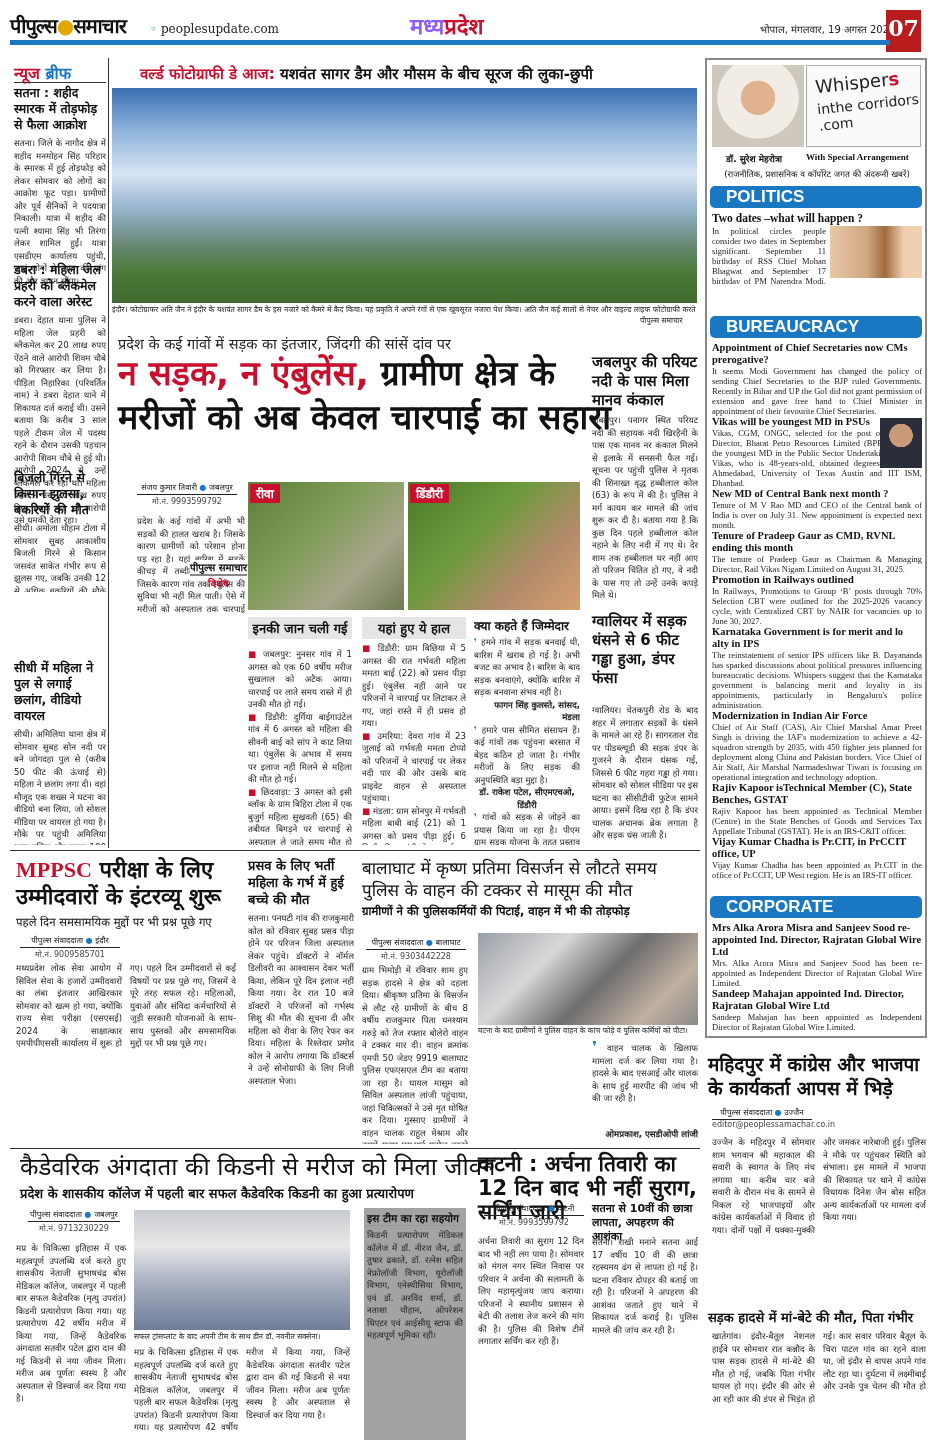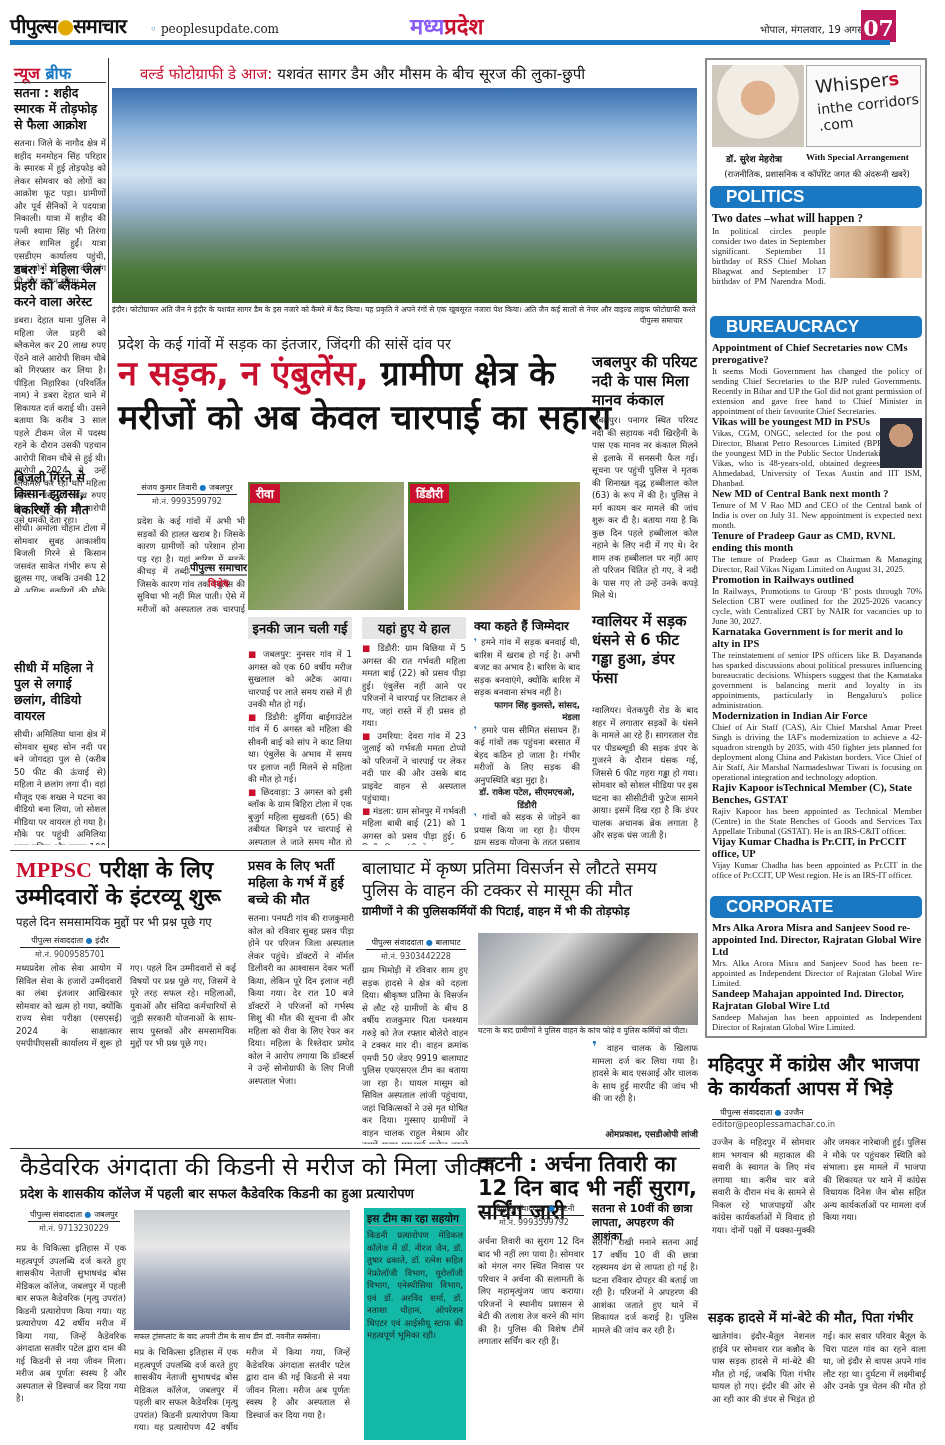--- a/index.html
+++ b/index.html
@@ -6,33 +6,33 @@
 body{width:945px;height:1445px;background:#fff;font-family:"DejaVu Sans",sans-serif;color:#111;position:relative;overflow:hidden}
 .abs{position:absolute}
 .masthead{left:0;top:0;width:945px;height:45px}
 .logo{left:10px;top:12px;font-size:20px;font-weight:bold;color:#111;letter-spacing:-1px}
 .logo .dot{color:#e0a800}
 .site{left:150px;top:22px;font-size:12px;color:#222;font-family:"DejaVu Serif",serif}
 .site::before{content:"◦ ";color:#1a78c2}
 .section{left:410px;top:10px;font-size:22px;font-weight:bold}
 .section .s1{color:#8b5cf6}.section .s2{color:#c8102e}
 .dateline{left:760px;top:22px;font-size:10px;color:#222}
-.pagenum{left:861px;top:10px;width:35px;height:32px;background:#be185d;color:#fff;font-size:22px;font-weight:bold;text-align:center;line-height:36px;font-family:"DejaVu Serif",serif}
+.pagenum{left:886px;top:10px;width:35px;height:42px;background:#b91c1c;color:#fff;font-size:22px;font-weight:bold;text-align:center;line-height:36px;font-family:"DejaVu Serif",serif}
 .blueband{left:10px;top:40px;width:880px;height:5px;background:#1a78c2}
 .vrule{width:1px;background:#333}
 .brief-title{left:14px;top:62px;font-size:16px;font-weight:bold;color:#c8102e}
 .brief-title .b2{color:#1a78c2}
 .lhead{font-size:12.5px;font-weight:bold;line-height:16px;color:#111}
 .ltext{font-size:8.6px;line-height:12.5px;text-align:justify;color:#222}
 .photo{background:linear-gradient(180deg,#3a6fb2 0%,#8fb4dc 20%,#d6e4f2 40%,#9ab7d2 55%,#6a8a7a 72%,#4d7a3a 85%,#3e6a2d 100%)}
 .photo2{background:linear-gradient(135deg,#5c7d3a,#7f9d56 40%,#a7a58a 70%,#6d7b52)}
 .photo3{background:linear-gradient(135deg,#4a7a2a,#6d9a3d 40%,#b28a6a 70%,#d7a070)}
 .photo4{background:linear-gradient(135deg,#9aa0a8,#d8d8d8 30%,#6e6e6e 55%,#c0b0a0 80%,#8b8b8b)}
 .photo5{background:linear-gradient(180deg,#c8ccd0,#e8e8e8 30%,#a8b0c0 60%,#6f7d9a)}
-.wp-head{left:140px;top:63px;font-size:15px;font-weight:normal;color:#111;white-space:nowrap}
+.wp-head{left:140px;top:63px;font-size:15px;font-weight:bold;color:#111;white-space:nowrap}
 .wp-head .red{color:#c8102e}
 .caption{font-size:7.5px;color:#222;line-height:10px}
 .big-head{font-size:34px;font-weight:bold;line-height:42px;color:#111}
 .big-head .red{color:#c8102e}
 .pre-head{font-size:14.5px;color:#222}
 .byline{font-size:8px;color:#111;border-bottom:1px solid #222;padding-bottom:2px;text-align:center}
 .byline .dot{color:#1a78c2}
 .mob{font-size:8px;color:#444;text-align:center}
 .tag{background:#c8102e;color:#fff;font-size:12px;font-weight:bold;padding:1px 6px}
 .boxhead{background:#e5e5e5;text-align:center;font-size:13px;font-weight:bold;padding:2px 0}
@@ -226,21 +226,21 @@
 <div class="abs" style="left:20px;top:1152px;font-size:24px;line-height:30px;white-space:nowrap">कैडेवरिक अंगदाता की किडनी से मरीज को मिला जीवन</div>
 <div class="abs" style="left:20px;top:1184px;font-size:13px;font-weight:bold;white-space:nowrap">प्रदेश के शासकीय कॉलेज में पहली बार सफल कैडेवरिक किडनी का हुआ प्रत्यारोपण</div>
 <div class="abs" style="left:28px;top:1208px;width:92px">
   <div class="byline"><span>पीपुल्स संवाददाता</span> <span class="dot">●</span> <span>जबलपुर</span></div>
   <div class="mob">मो.नं. 9713230229</div>
 </div>
 <div class="abs ltext" style="left:16px;top:1242px;width:110px;height:196px;overflow:hidden">मप्र के चिकित्सा इतिहास में एक महत्वपूर्ण उपलब्धि दर्ज करते हुए शासकीय नेताजी सुभाषचंद्र बोस मेडिकल कॉलेज, जबलपुर में पहली बार सफल कैडेवरिक (मृत्यु उपरांत) किडनी प्रत्यारोपण किया गया। यह प्रत्यारोपण 42 वर्षीय मरीज में किया गया, जिन्हें कैडेवरिक अंगदाता सतवीर पटेल द्वारा दान की गई किडनी से नया जीवन मिला। मरीज अब पूर्णतः स्वस्थ है और अस्पताल से डिस्चार्ज कर दिया गया है।</div>
 <div class="abs photo5" style="left:134px;top:1210px;width:216px;height:120px"></div>
 <div class="abs caption" style="left:134px;top:1332px;width:216px;white-space:nowrap;overflow:hidden">सफल ट्रांसप्लांट के बाद अपनी टीम के साथ डीन डॉ. नवनीत सक्सेना।</div>
 <div class="abs ltext" style="left:134px;top:1346px;width:216px;height:92px;overflow:hidden;column-count:2;column-gap:8px">मप्र के चिकित्सा इतिहास में एक महत्वपूर्ण उपलब्धि दर्ज करते हुए शासकीय नेताजी सुभाषचंद्र बोस मेडिकल कॉलेज, जबलपुर में पहली बार सफल कैडेवरिक (मृत्यु उपरांत) किडनी प्रत्यारोपण किया गया। यह प्रत्यारोपण 42 वर्षीय मरीज में किया गया, जिन्हें कैडेवरिक अंगदाता सतवीर पटेल द्वारा दान की गई किडनी से नया जीवन मिला। मरीज अब पूर्णतः स्वस्थ है और अस्पताल से डिस्चार्ज कर दिया गया है।</div>
-<div class="abs" style="left:364px;top:1208px;width:102px;height:232px;background:#14b8a6;padding:3px">
+<div class="abs" style="left:364px;top:1208px;width:102px;height:232px;background:#a3a3a3;padding:3px">
   <div style="font-size:10.5px;font-weight:bold;border-bottom:1px solid #999">इस टीम का रहा सहयोग</div>
   <div class="ltext" style="margin-top:3px">किडनी प्रत्यारोपण मेडिकल कॉलेज में डॉ. नीरज जैन, डॉ. तुषार ढकाते, डॉ. रत्नेश सहित नेफ्रोलॉजी विभाग, यूरोलॉजी विभाग, एनेस्थीसिया विभाग, एवं डॉ. अरविंद शर्मा, डॉ. नताशा चौहान, ऑपरेशन थिएटर एवं आईसीयू स्टाफ की महत्वपूर्ण भूमिका रही।</div>
 </div>
 
 <div class="abs" style="left:478px;top:1152px;width:220px;font-size:21px;font-weight:bold;line-height:24px">कटनी : अर्चना तिवारी का 12 दिन बाद भी नहीं सुराग, सर्चिंग जारी</div>
 <div class="abs" style="left:484px;top:1202px;width:100px">
   <div class="byline"><span>पीपुल्स संवाददाता</span> <span class="dot">●</span> <span>कटनी</span></div>
   <div class="mob">मो.नं. 9993599792</div>
 </div>
 <div class="abs ltext" style="left:478px;top:1235px;width:106px;height:205px;overflow:hidden">अर्चना तिवारी का सुराग 12 दिन बाद भी नहीं लग पाया है। सोमवार को मंगल नगर स्थित निवास पर परिवार ने अर्चना की सलामती के लिए महामृत्युंजय जाप कराया। परिजनों ने स्थानीय प्रशासन से बेटी की तलाश तेज करने की मांग की है। पुलिस की विशेष टीमें लगातार सर्चिंग कर रही हैं।</div>

